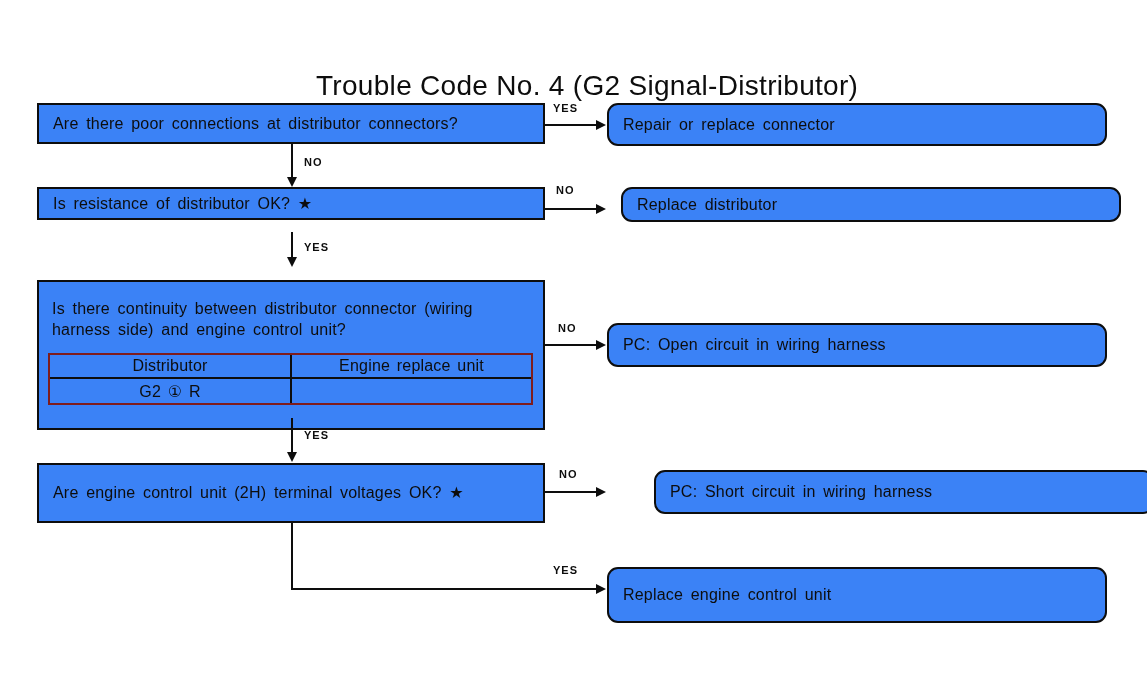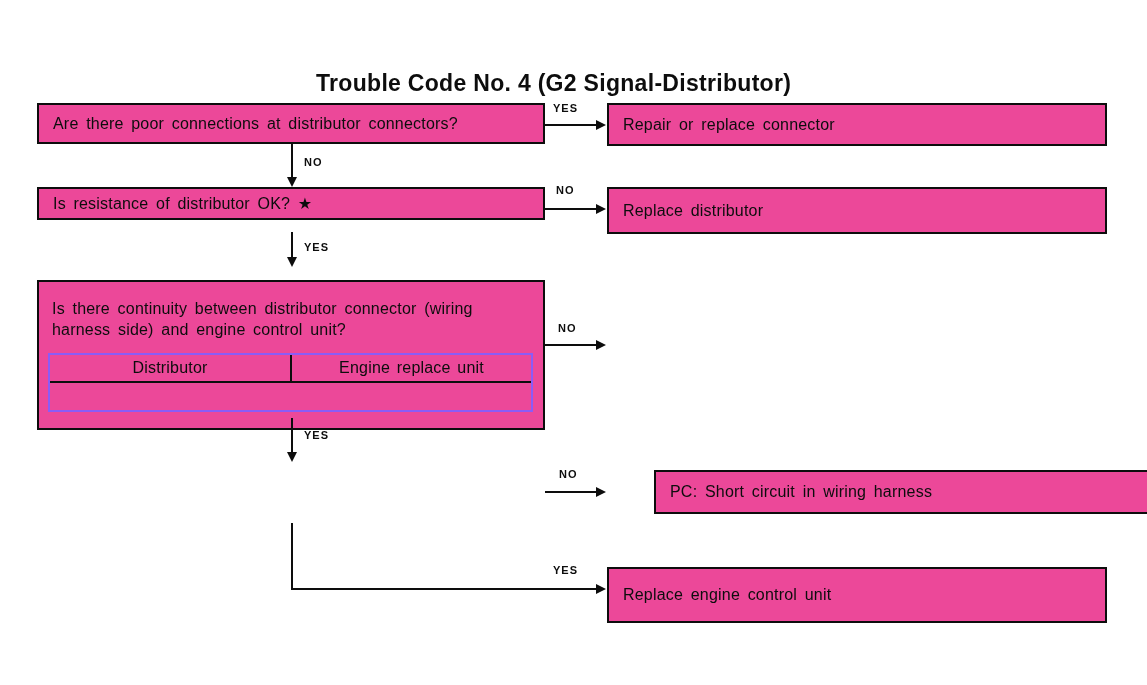--- a/index.html
+++ b/index.html
@@ -6,37 +6,37 @@
   body{
     width:1147px;height:685px;background:#ffffff;
     font-family:"Liberation Sans","DejaVu Sans",sans-serif;
     color:#0d0d0d;
     -webkit-font-smoothing:antialiased;
   }
   #page{position:relative;width:1147px;height:685px;background:#fff;overflow:hidden;}
 
   .title{
     position:absolute;left:316px;top:70px;
-    font-size:23px;font-weight:bold;letter-spacing:.3px;white-space:nowrap;
+    font-size:28px;font-weight:normal;letter-spacing:.3px;white-space:nowrap;
   }
 
   .box{
-    position:absolute;border:2px solid #0d0d0d;background:#ec4899;
+    position:absolute;border:2px solid #0d0d0d;background:#3b82f6;
     box-sizing:border-box;font-size:16px;word-spacing:3px;letter-spacing:.2px;
   }
   .q{left:37px;width:508px;}
-  .a{left:607px;width:500px;}
+  .a{left:607px;width:500px;border-radius:11px;}
   .box.center{display:flex;align-items:center;}
   .box .txt{padding:0 14px;line-height:20px;}
 
   .q3text{position:absolute;left:13px;top:16px;right:14px;line-height:21px;}
 
   
-  .itable{position:absolute;left:9px;top:71px;width:485px;height:59px;
-          border:2px solid #8b5cf6;box-sizing:border-box;display:grid;
+  .itable{position:absolute;left:9px;top:71px;width:485px;height:52px;
+          border:2px solid #7f1d1d;box-sizing:border-box;display:grid;
           grid-template-columns:242px 1fr;grid-template-rows:1fr 1fr;}
   .itable .cell{display:flex;align-items:center;justify-content:center;
                 font-size:16px;box-sizing:border-box;word-spacing:2px;}
   .itable .c1{border-right:2px solid #0d0d0d;}
   .itable .r1{border-bottom:2px solid #0d0d0d;}
 
   .lbl{
     position:absolute;font-size:11px;font-weight:bold;letter-spacing:1px;
     white-space:nowrap;
   }
@@ -63,29 +63,36 @@
 
   <div class="box q center" style="top:187px;height:33px;">
     <div class="txt">Is resistance of distributor OK? ★</div>
   </div>
 
   <div class="box q" style="top:280px;height:150px;">
     <div class="q3text">Is there continuity between distributor connector (wiring harness side) and engine control unit?</div>
     <div class="itable">
       <div class="cell c1 r1">Distributor</div>
       <div class="cell r1">Engine replace unit</div>
+      <div class="cell c1">G2 ① R</div>
     </div>
   </div>
 
+  <div class="box q center" style="top:463px;height:60px;">
+    <div class="txt">Are engine control unit (2H) terminal voltages OK? ★</div>
+  </div>
 
   <div class="box a center" style="top:103px;height:43px;">
     <div class="txt">Repair or replace connector</div>
   </div>
-  <div class="box a center" style="top:187px;height:47px;">
+  <div class="box a center" style="top:187px;height:35px;margin-left:14px;">
     <div class="txt">Replace distributor</div>
+  </div>
+  <div class="box a center" style="top:323px;height:44px;">
+    <div class="txt">PC: Open circuit in wiring harness</div>
   </div>
   <div class="box a center" style="top:470px;height:44px;margin-left:47px;">
     <div class="txt">PC: Short circuit in wiring harness</div>
   </div>
   <div class="box a center" style="top:567px;height:56px;">
     <div class="txt">Replace engine control unit</div>
   </div>
 
   <div class="lbl" style="left:553px;top:102px;">YES</div>
   <div class="hline" style="left:545px;top:124px;width:53px;"></div>

